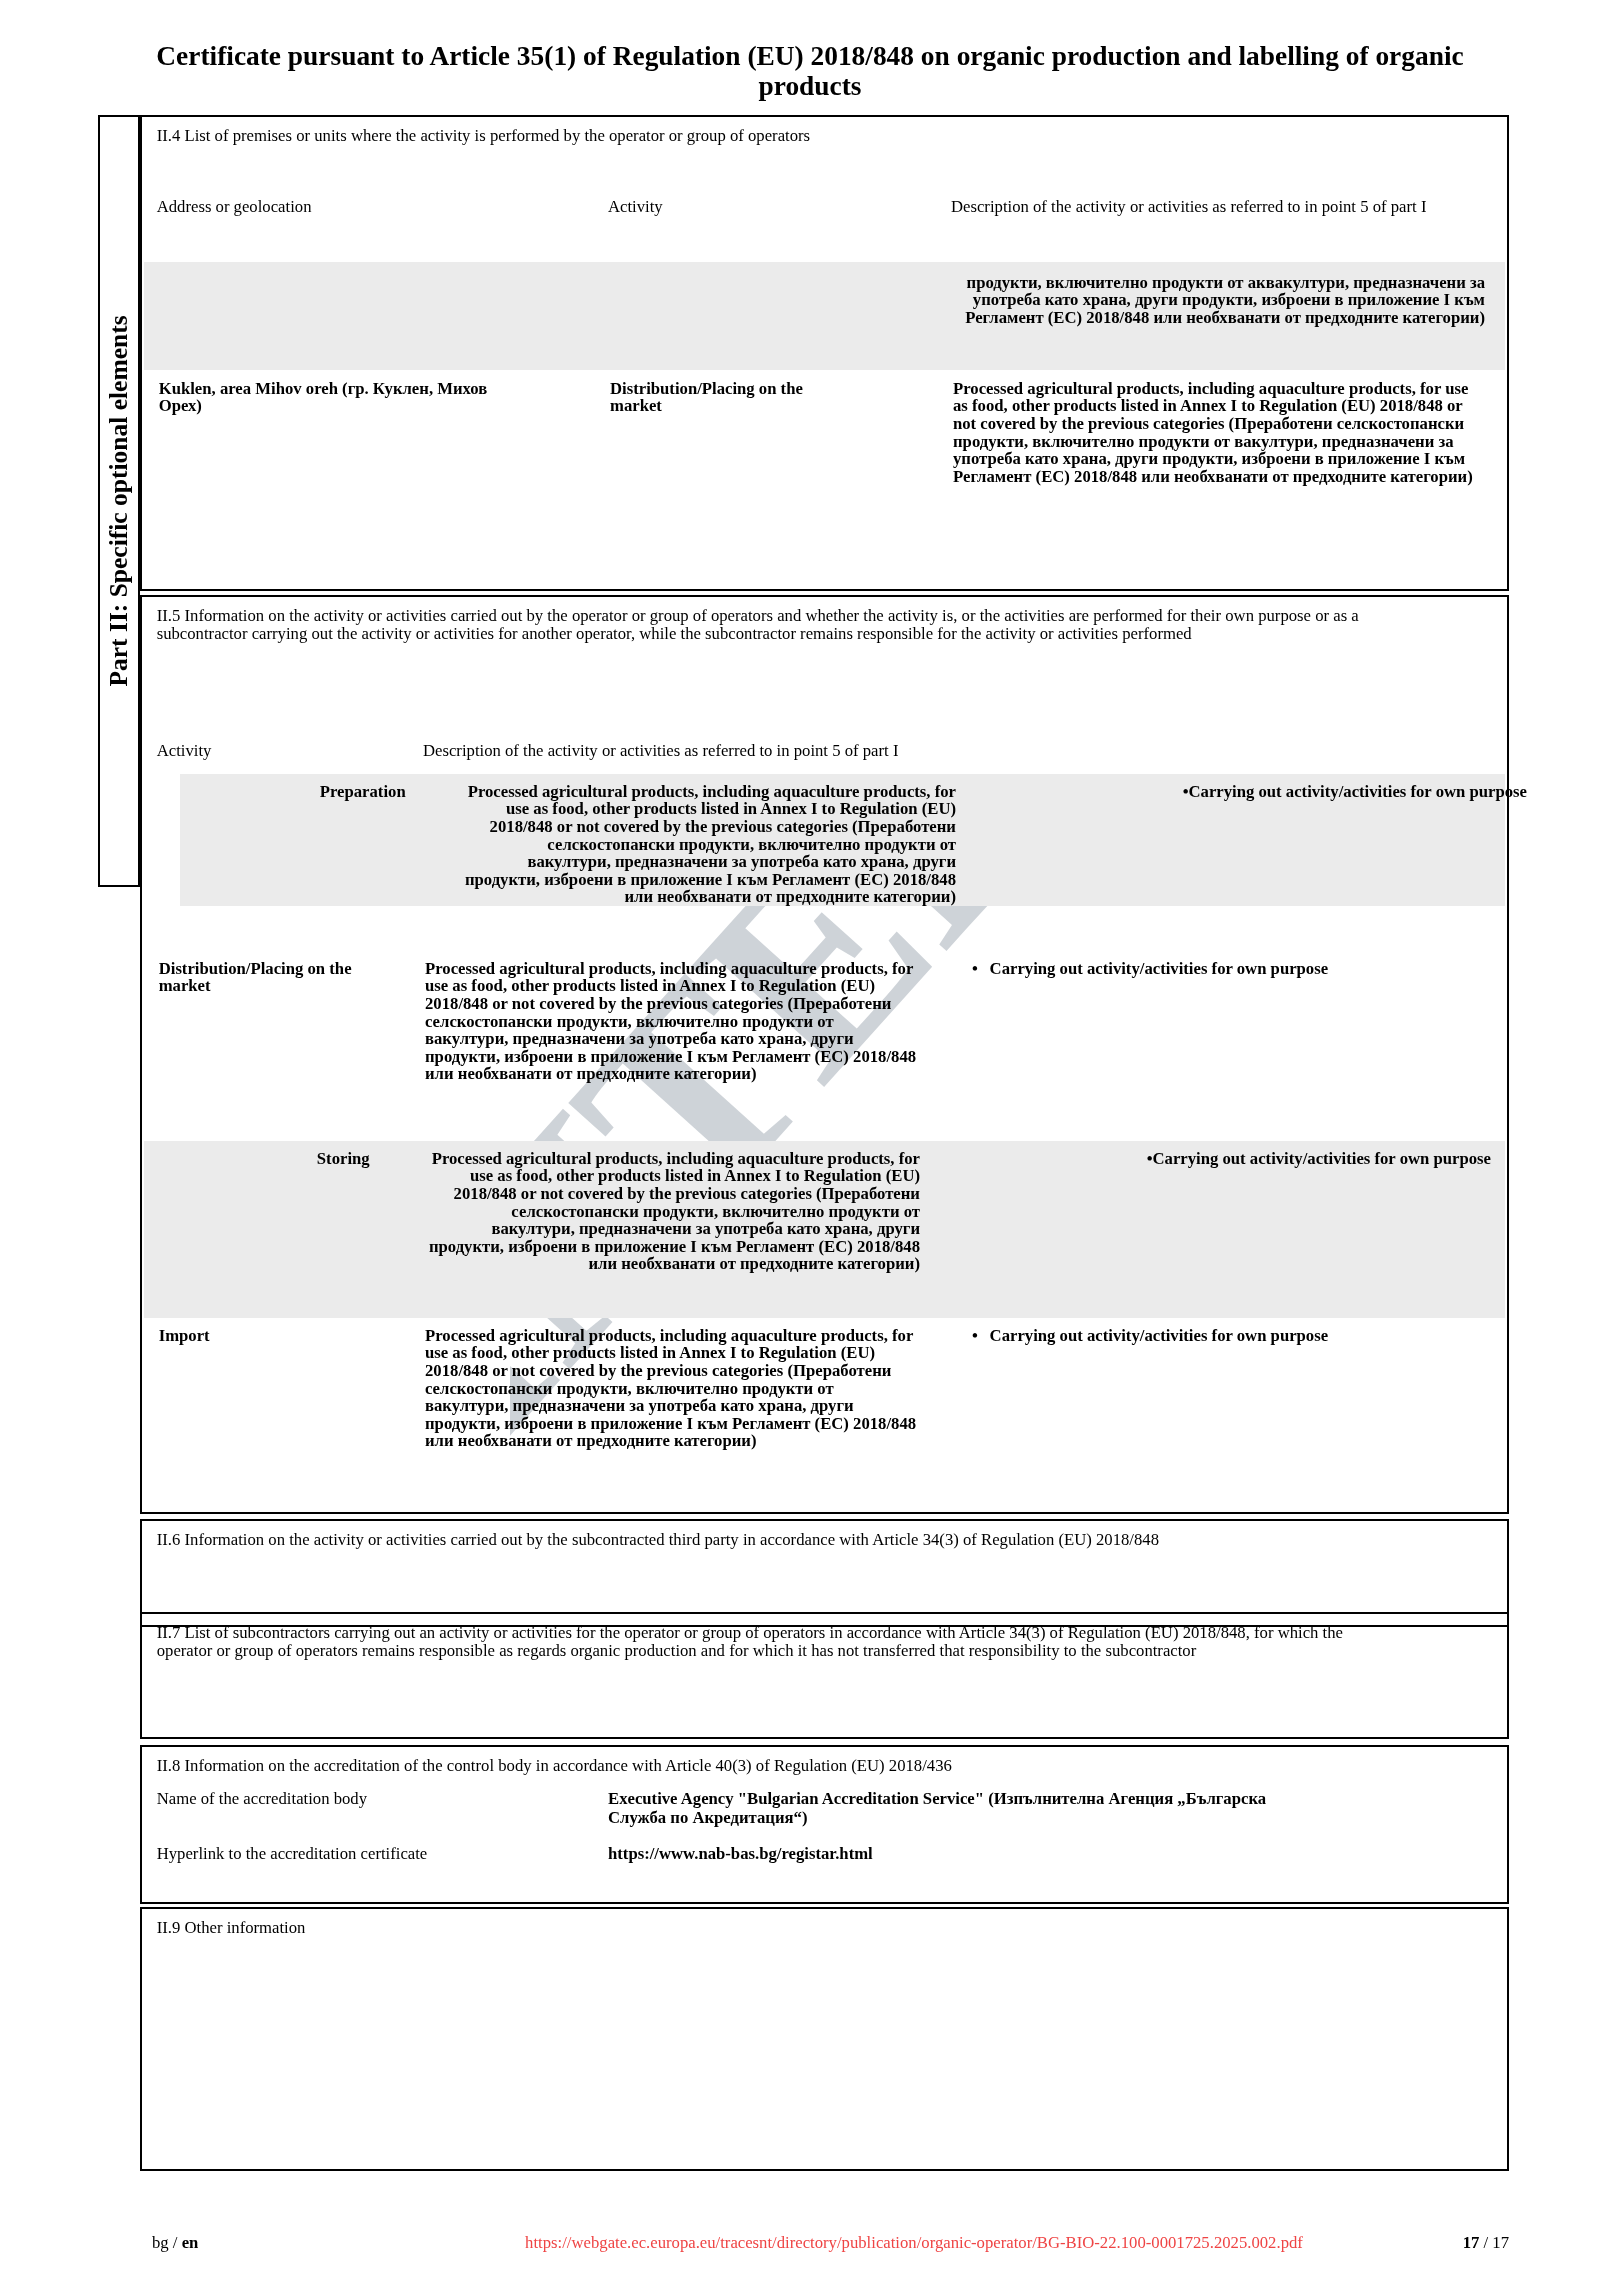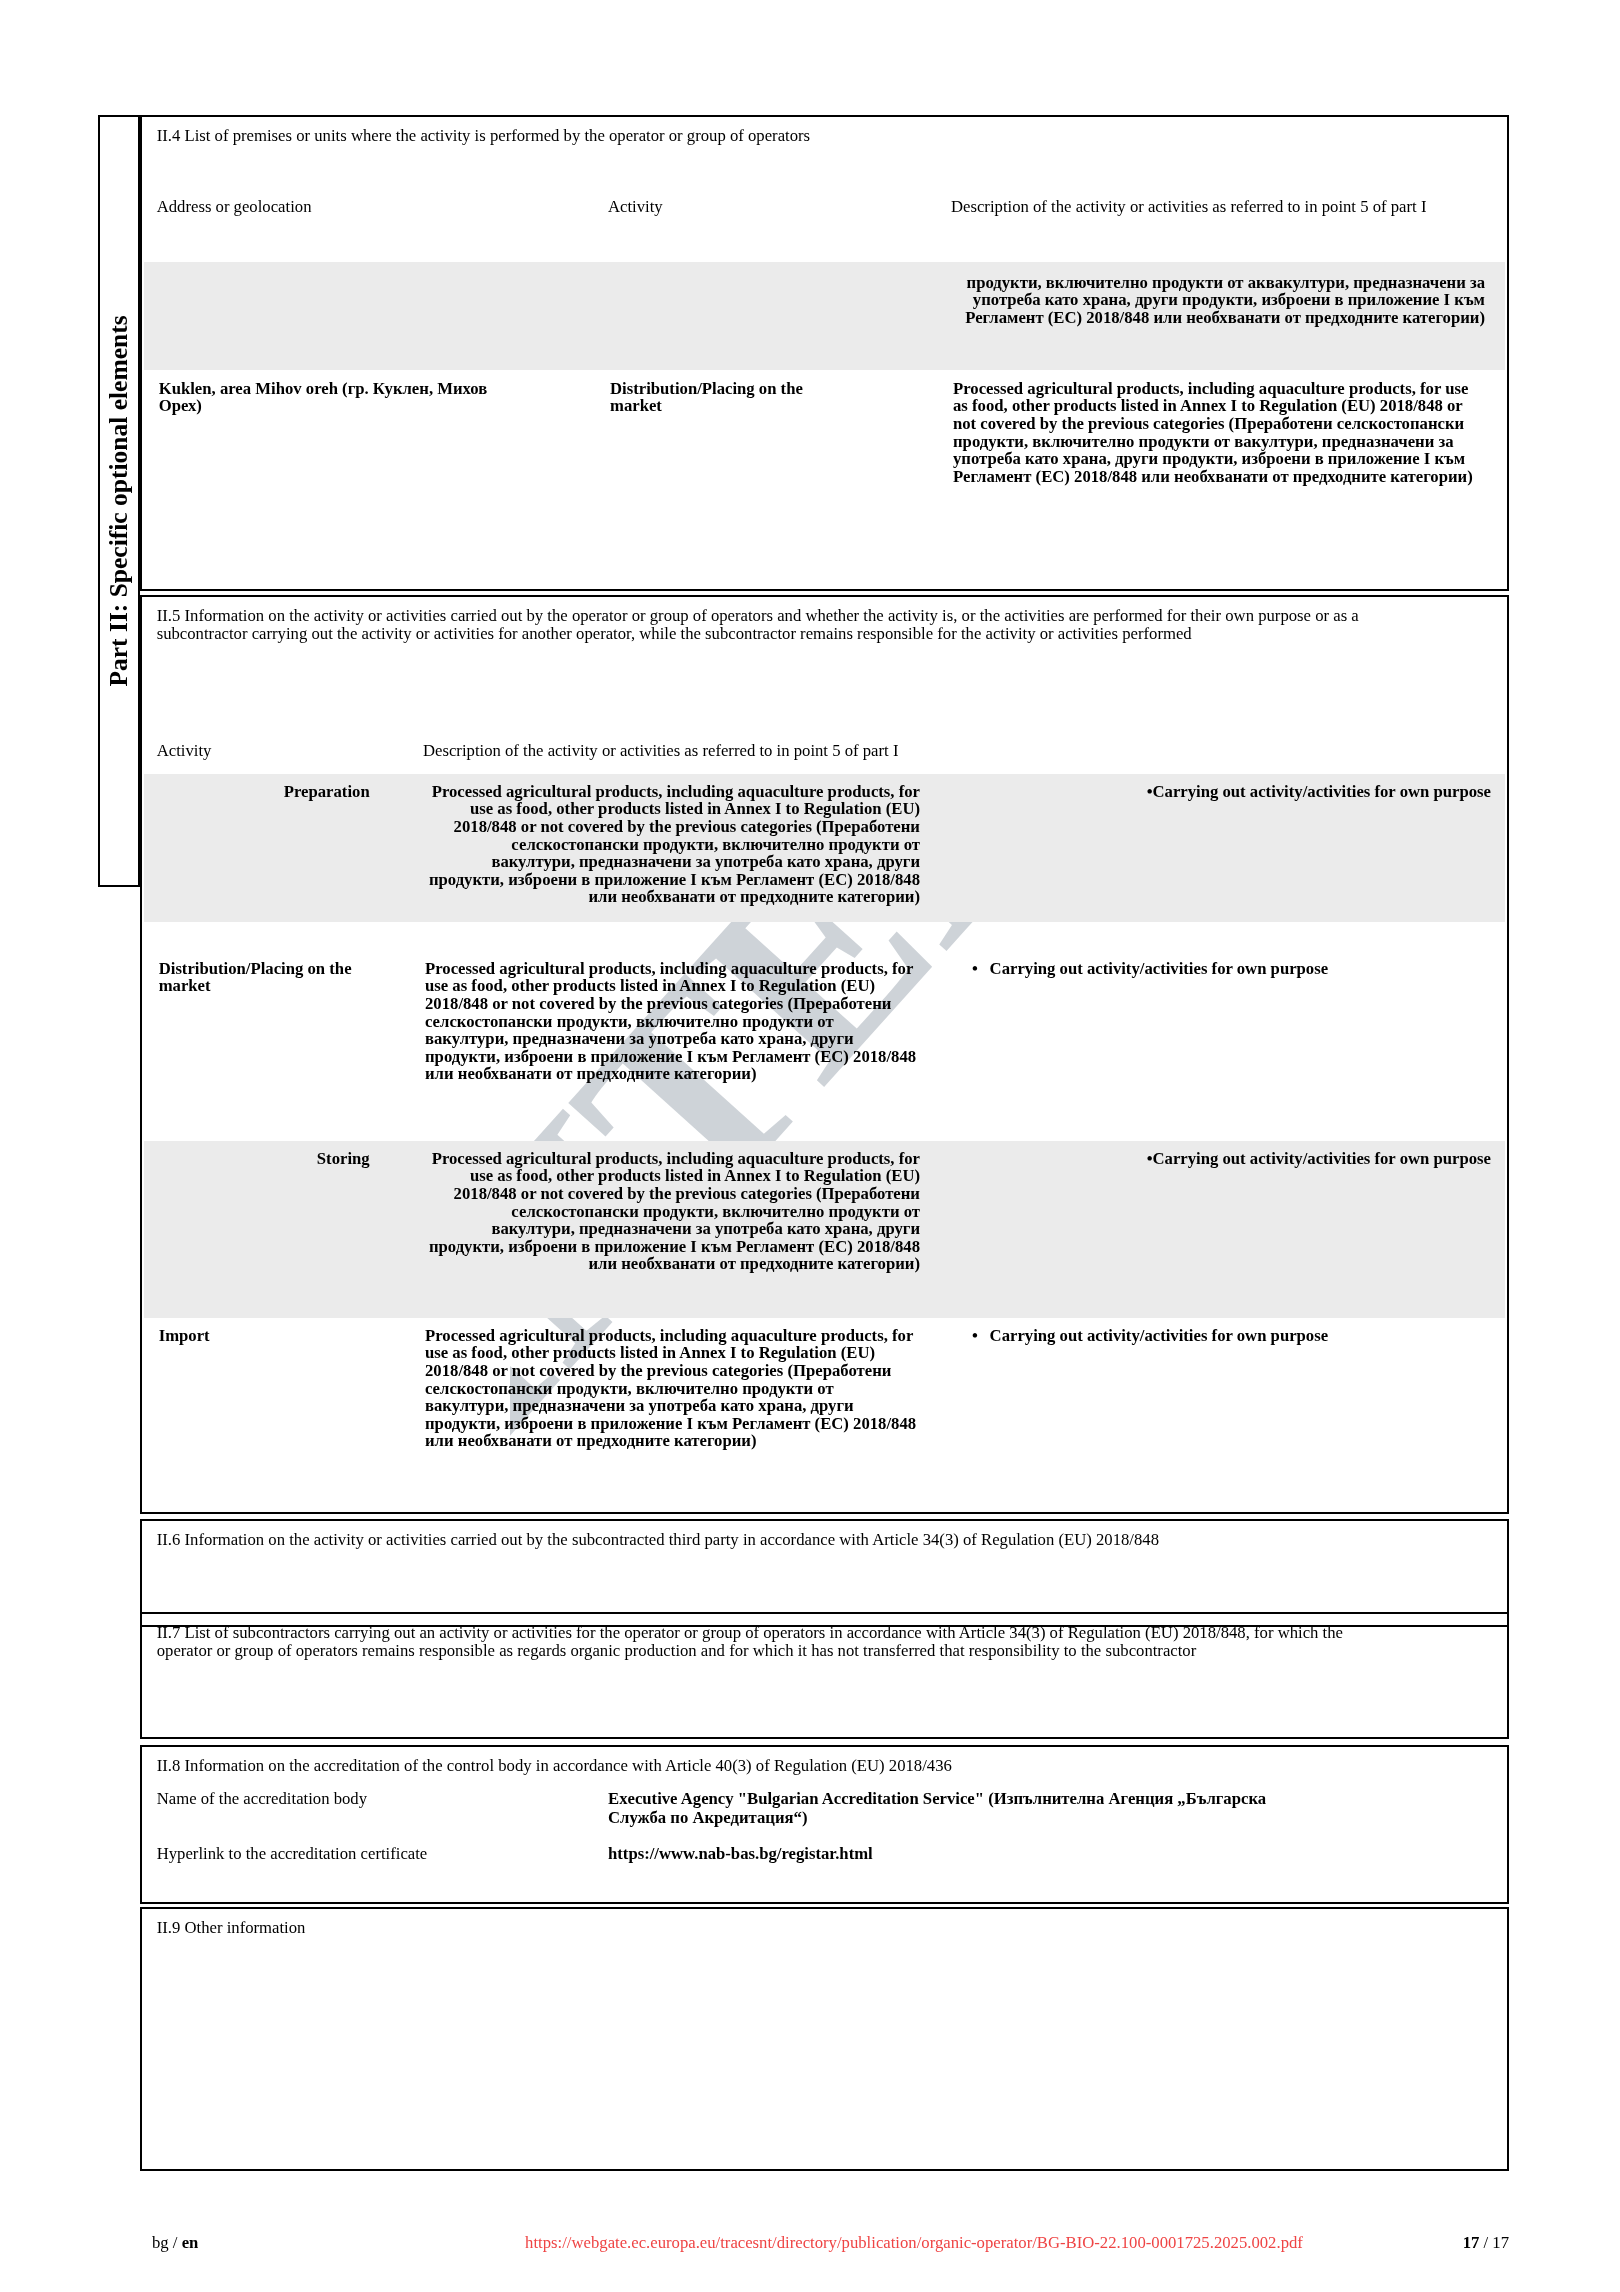--- a/index.html
+++ b/index.html
@@ -57,21 +57,21 @@
   .ii4-row1 { position:absolute; top:253px; left:2px; right:2px; height:220px; }
   .ii4-row1 .cell { top:9.8px; }
 
   
   .ii5-headrow { top:145px; }
   .ii5-c1 { left:14.7px;  width:211px; }
   .ii5-c2 { left:281px; width:495px; }
   .ii5-c3 { left:828px; width:519px; }
   .ii5-row { position:absolute; left:2px; right:2px; }
   .ii5-row .cell { top:8.8px; }
-  .ii5-r0 { top:177px; height:148px; }
+  .ii5-r0 { top:177px; height:132px;margin-left:36px; }
   .ii5-r1 { top:354px; height:190px; }
   .ii5-r2 { top:544px; height:177px; }
   .ii5-r3 { top:721px; height:178px; }
   .bullet { display:inline-block; width:17.6px; }
 
   
   .ii8-f { position:absolute; font-size:16.7px; line-height:18.6px; }
   .ii8-l1 { left:14.7px;  top:43px;  width:412px; }
   .ii8-v1 { left:466px; top:43px;  width:706px; font-weight:bold; }
   .ii8-l2 { left:14.7px;  top:98px; width:412px; }
@@ -103,20 +103,21 @@
     position:absolute; left:914px; transform:translateX(-50%);
     color:#ef4444; text-decoration:none; white-space:nowrap;
   }
   .footer-page { position:absolute; right:111px; }
 </style>
 </head>
 <body>
 
 <div class="page">
 
+  <div class="title">Certificate pursuant to Article 35(1) of Regulation (EU) 2018/848 on organic production and labelling of organic products</div>
 
   <div class="watermark-clip">
     <div class="watermark">PRINTED</div>
   </div>
 
   <div class="sidebar-box">
     <div class="sidebar-label">Part II: Specific optional elements</div>
   </div>
 
   <div class="sec sec-ii4">

